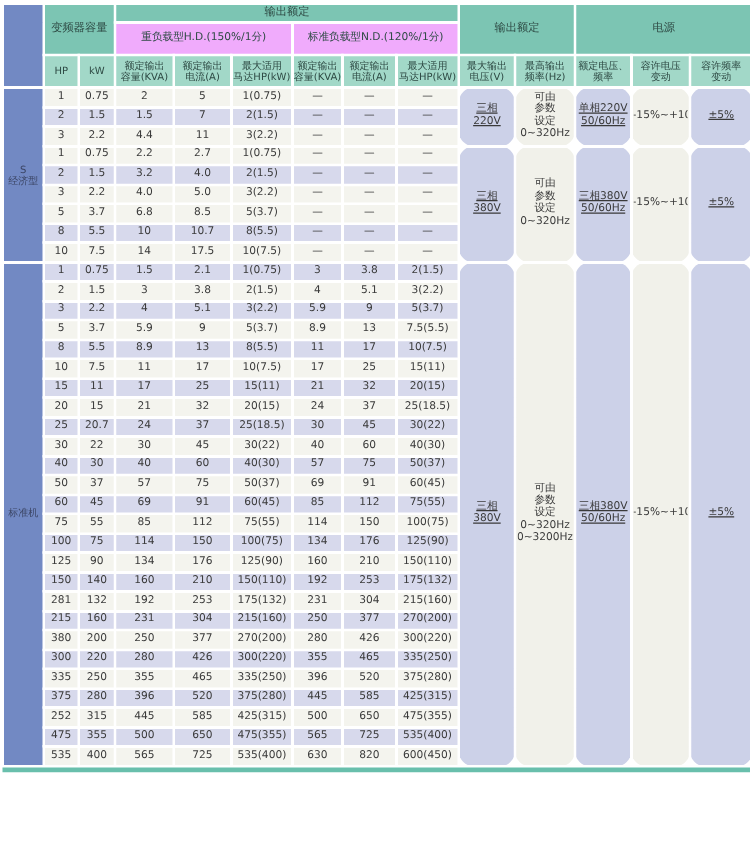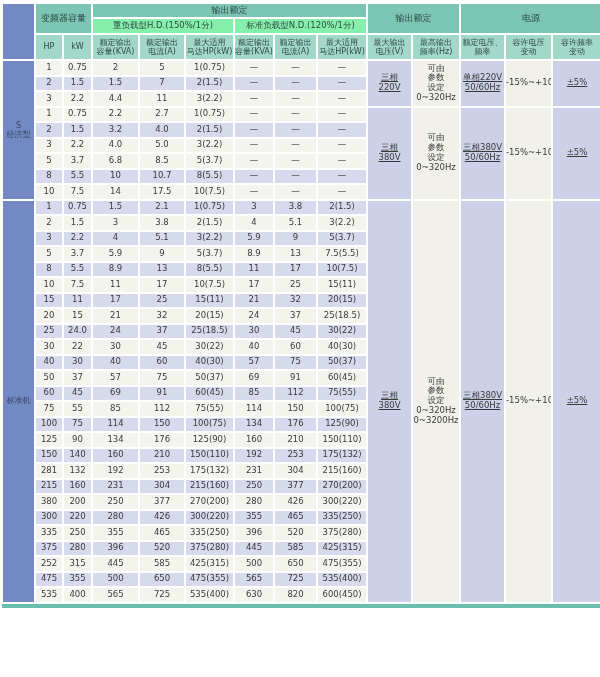--- a/index.html
+++ b/index.html
@@ -16,35 +16,35 @@
     vertical-align: middle;
     font-weight: normal;
     overflow: hidden;
     white-space: pre-line;
     line-height: 1.15;
     padding: 0;
   }
   
   thead td { color: #2e4a44; }
   .band  { background: #7cc5b3; font-size: 9px; height: 15px; }
-  .sub   { background: #86efac; font-size: 8.5px; height: 16px; }
+  .sub   { background: #f0abfc; font-size: 8.5px; height: 26px; }
   .colhd { background: #a2d8c8; font-size: 8px; height: 26px; }
   .corner { background: #7289c3; }
   
   .group-label {
     background: #7289c3;
     color: #3c4666;
     font-size: 8px;
   }
   
   td.data { font-size: 8.5px; height: 15.5px; color: #3a3a3a; }
   tr.shade td.data { background: #d7d9ec; }
   tr.plain td.data { background: #f4f4ee; }
   
-  td.mcell { font-size: 8.5px; color: #3a3a3a; }
+  td.mcell { font-size: 8.5px; color: #3a3a3a; border-radius: 12px; }
   td.mcol-a { background: #ccd1e8; text-decoration: underline; }
   td.mcol-b { background: #f1f1ea; }
   .bottom-bar {
     height: 4px;
     width: 598px;
     margin: 0 auto;
     background: #69bfac;
   }
 </style>
 </head>
@@ -307,21 +307,21 @@
           <td class="data">15</td>
           <td class="data">21</td>
           <td class="data">32</td>
           <td class="data">20(15)</td>
           <td class="data">24</td>
           <td class="data">37</td>
           <td class="data">25(18.5)</td>
         </tr>
         <tr class="shade">
           <td class="data">25</td>
-          <td class="data">24.0</td>
+          <td class="data">20.7</td>
           <td class="data">24</td>
           <td class="data">37</td>
           <td class="data">25(18.5)</td>
           <td class="data">30</td>
           <td class="data">45</td>
           <td class="data">30(22)</td>
         </tr>
         <tr class="plain">
           <td class="data">30</td>
           <td class="data">22</td>

